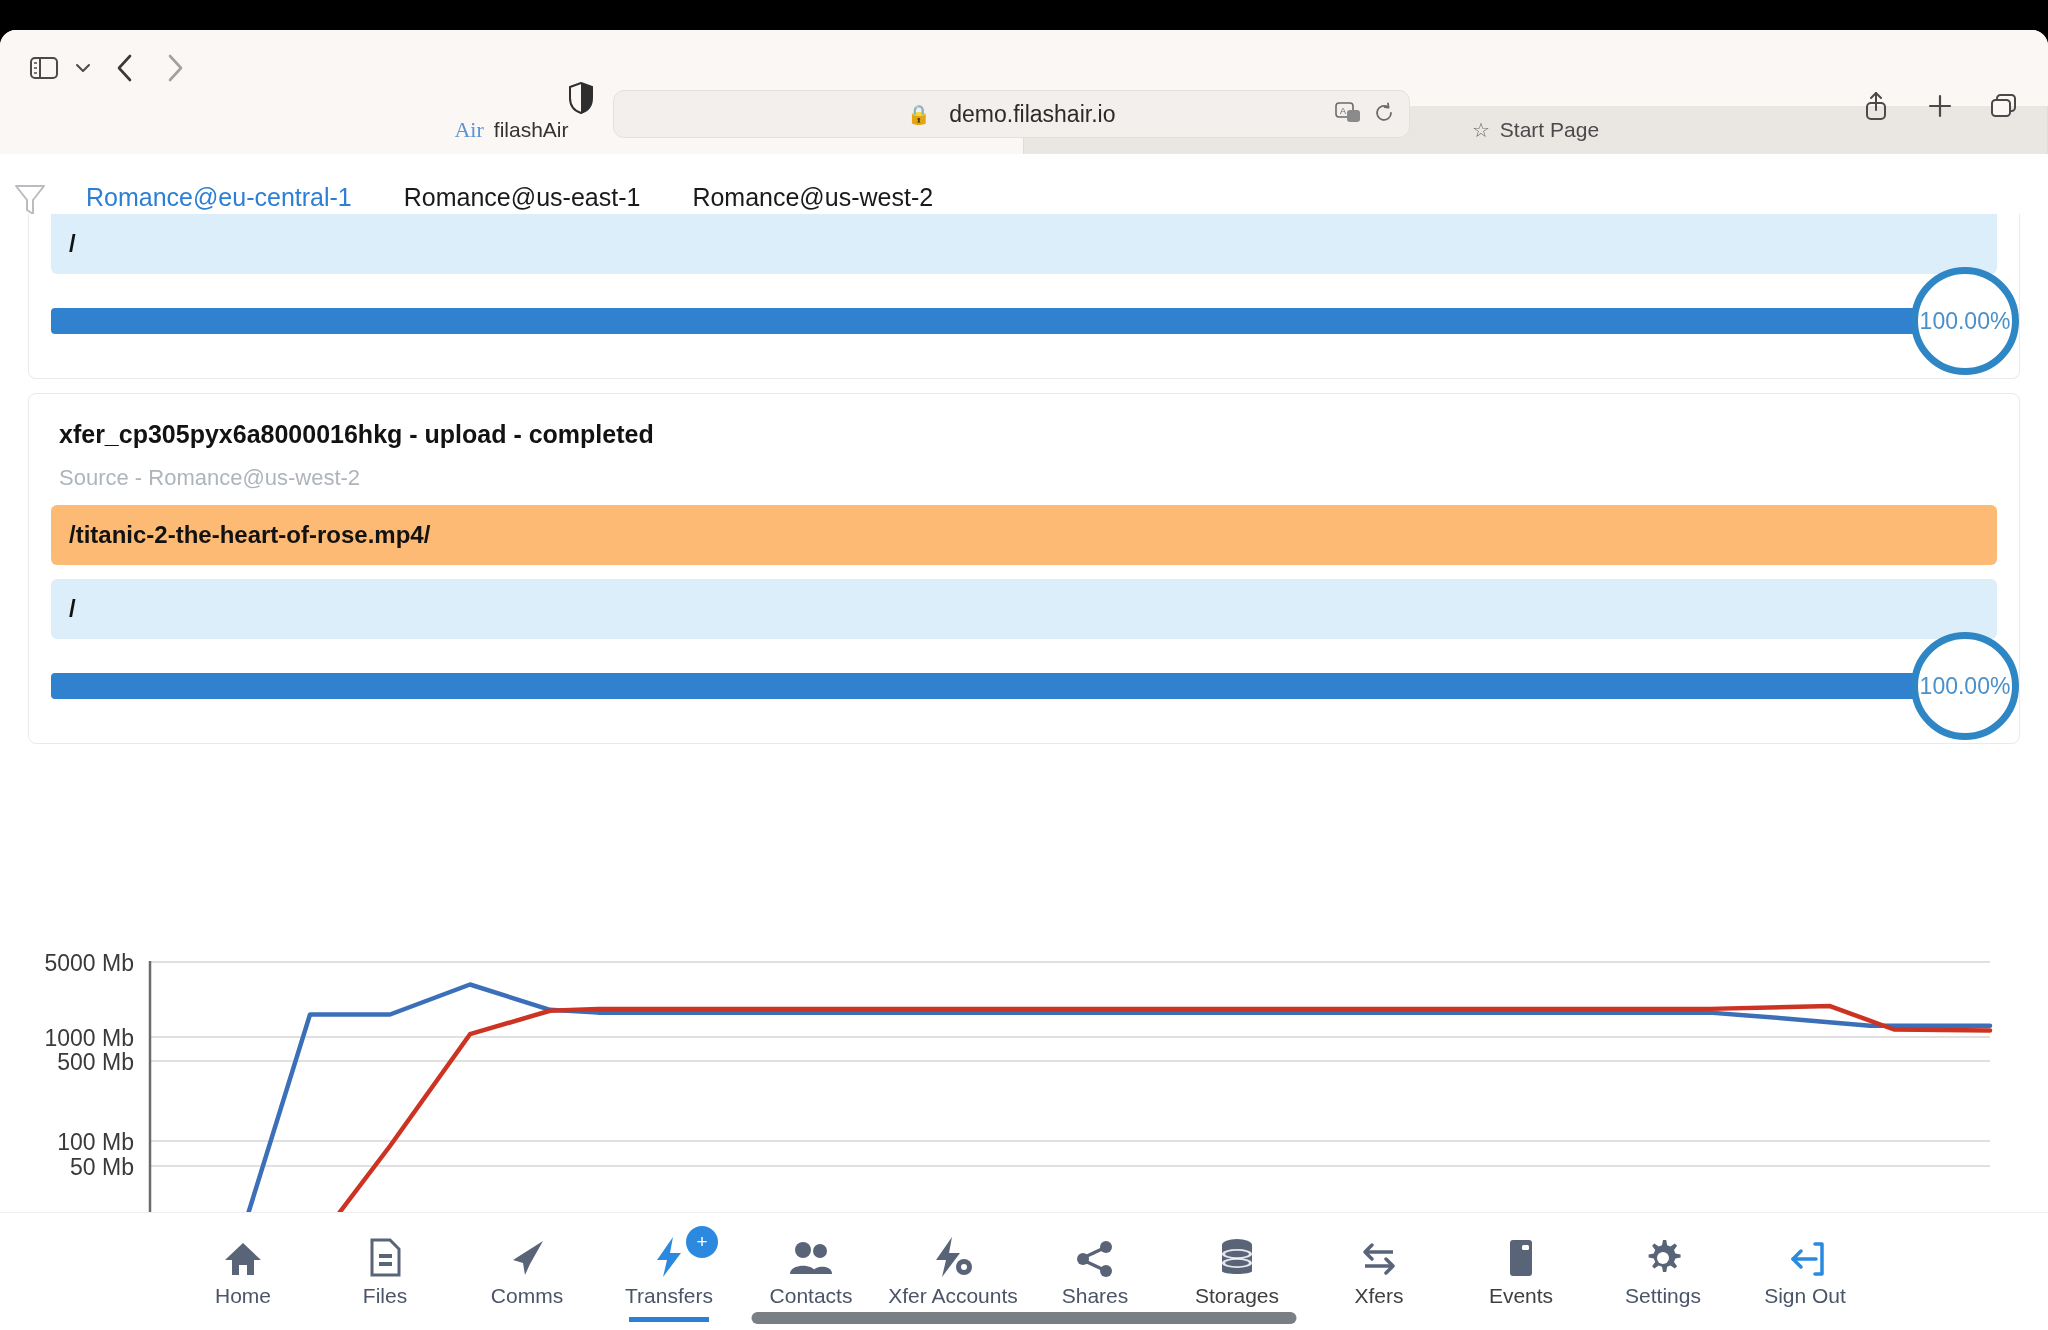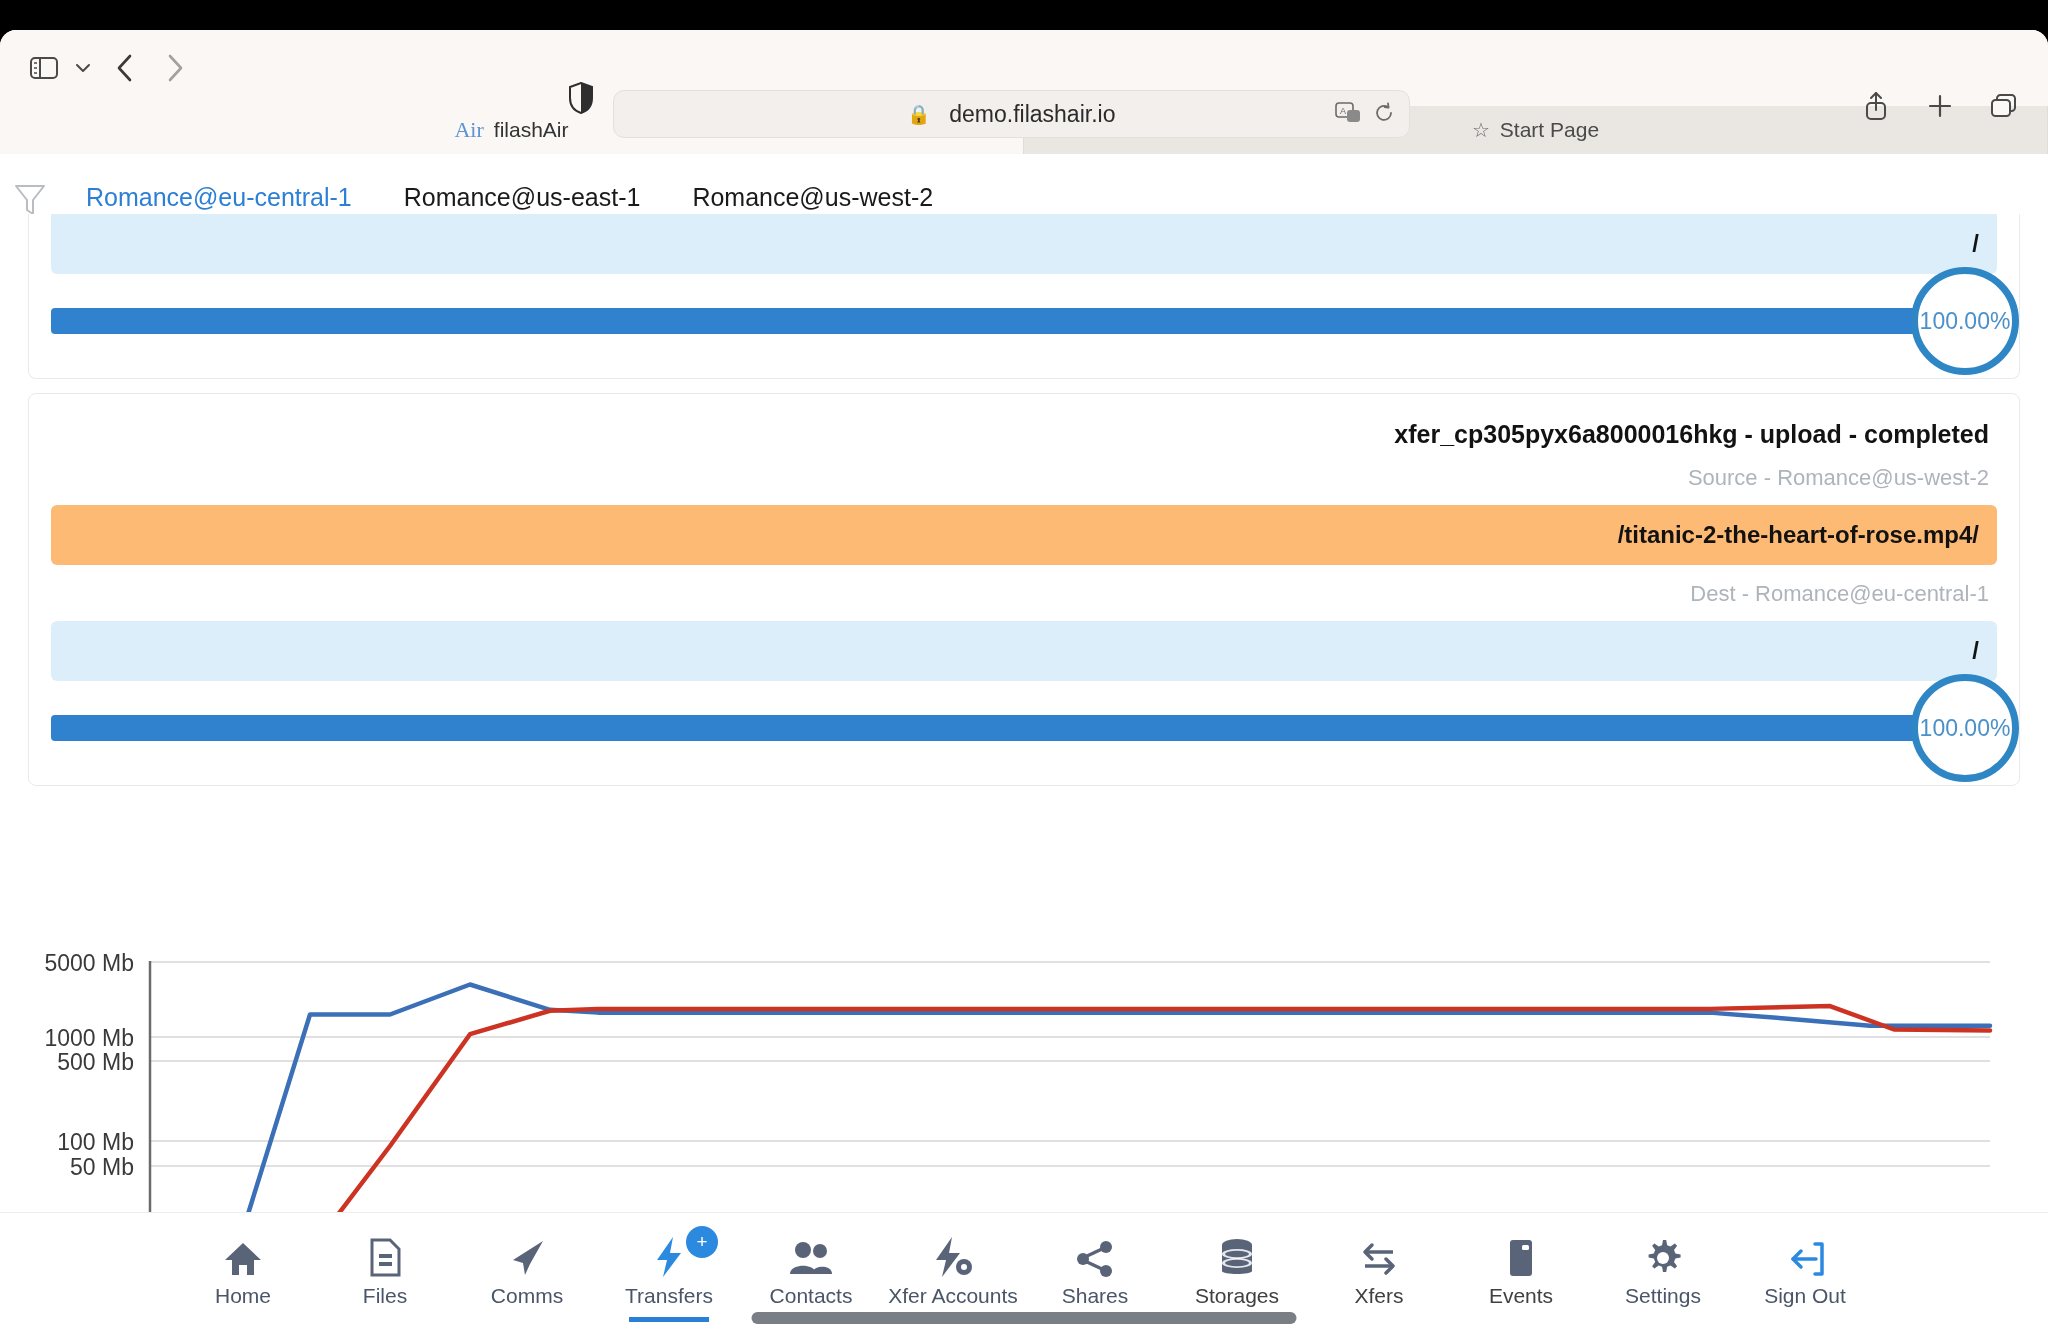--- a/index.html
+++ b/index.html
@@ -64,21 +64,20 @@
   .btab.inactive { background:#eae7e3; color:#4a4a4a; }
   .btab .logo { font-family:"Liberation Serif", serif; color:#5b93d3; font-size:22px; }
   .btab .star { color:#6b6b6b; font-size: 20px; }
 
   
   .page {
     position: relative;
     height: calc(1300px - 76px - 48px);
     background: #ffffff;
     overflow: hidden;
-    text-align: right;
   }
   .signedin {
     position:absolute; right: 148px; top: 190px;
     font-size: 21px; color:#d9d9d9; white-space:nowrap;
   }
   .signedin .logo2 { font-family:"Liberation Serif", serif; color:#cfdff2; margin-left:26px; }
 
   .tabrow {
     position:absolute; left:0; top: 12px; width: 2048px; height: 60px;
     display:flex; align-items:flex-end;
@@ -281,21 +280,20 @@
           <div class="progress-wrap">
             <div class="progress-bar"></div>
             <div class="progress-circle">100.00%</div>
           </div>
         </div>
 
         <div class="card">
           <div class="card-title">xfer_cp305pyx6a8000016hkg - upload - completed</div>
           <div class="card-sub">Source - Romance@us-west-2</div>
           <div class="path-field">/titanic-2-the-heart-of-rose.mp4/</div>
-          <div class="card-sub">Dest - Romance@eu-central-1</div>
           <div class="path-field dest">/</div>
           <div class="progress-wrap">
             <div class="progress-bar"></div>
             <div class="progress-circle">100.00%</div>
           </div>
         </div>
       </div>
 
       <div class="chart-box">
         <svg id="chart-svg" width="2048" height="420" viewBox="0 0 2048 420">

